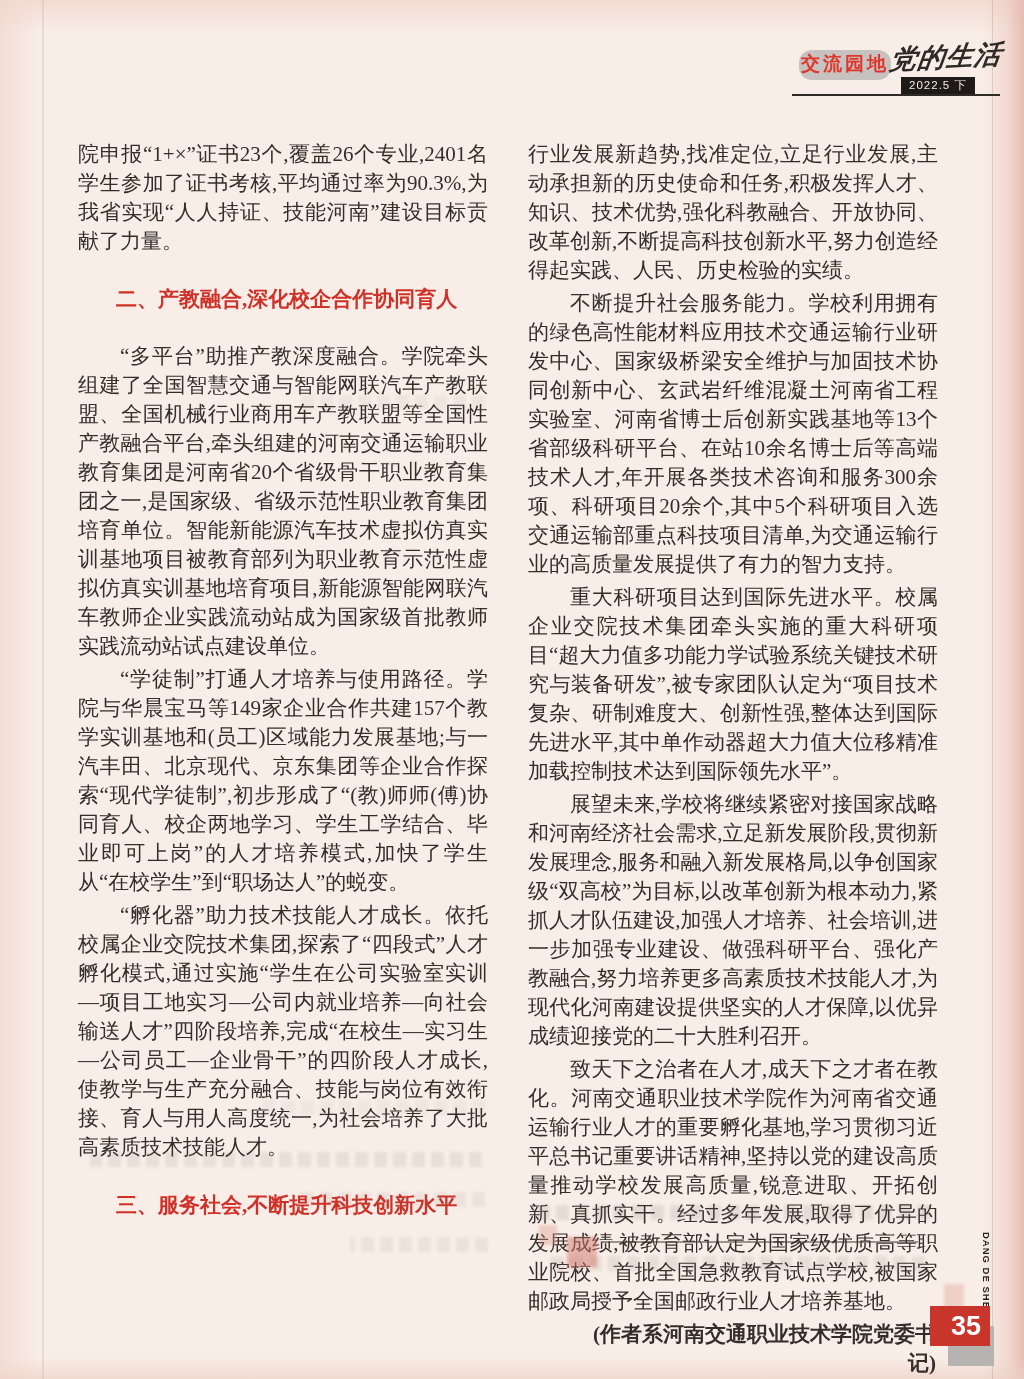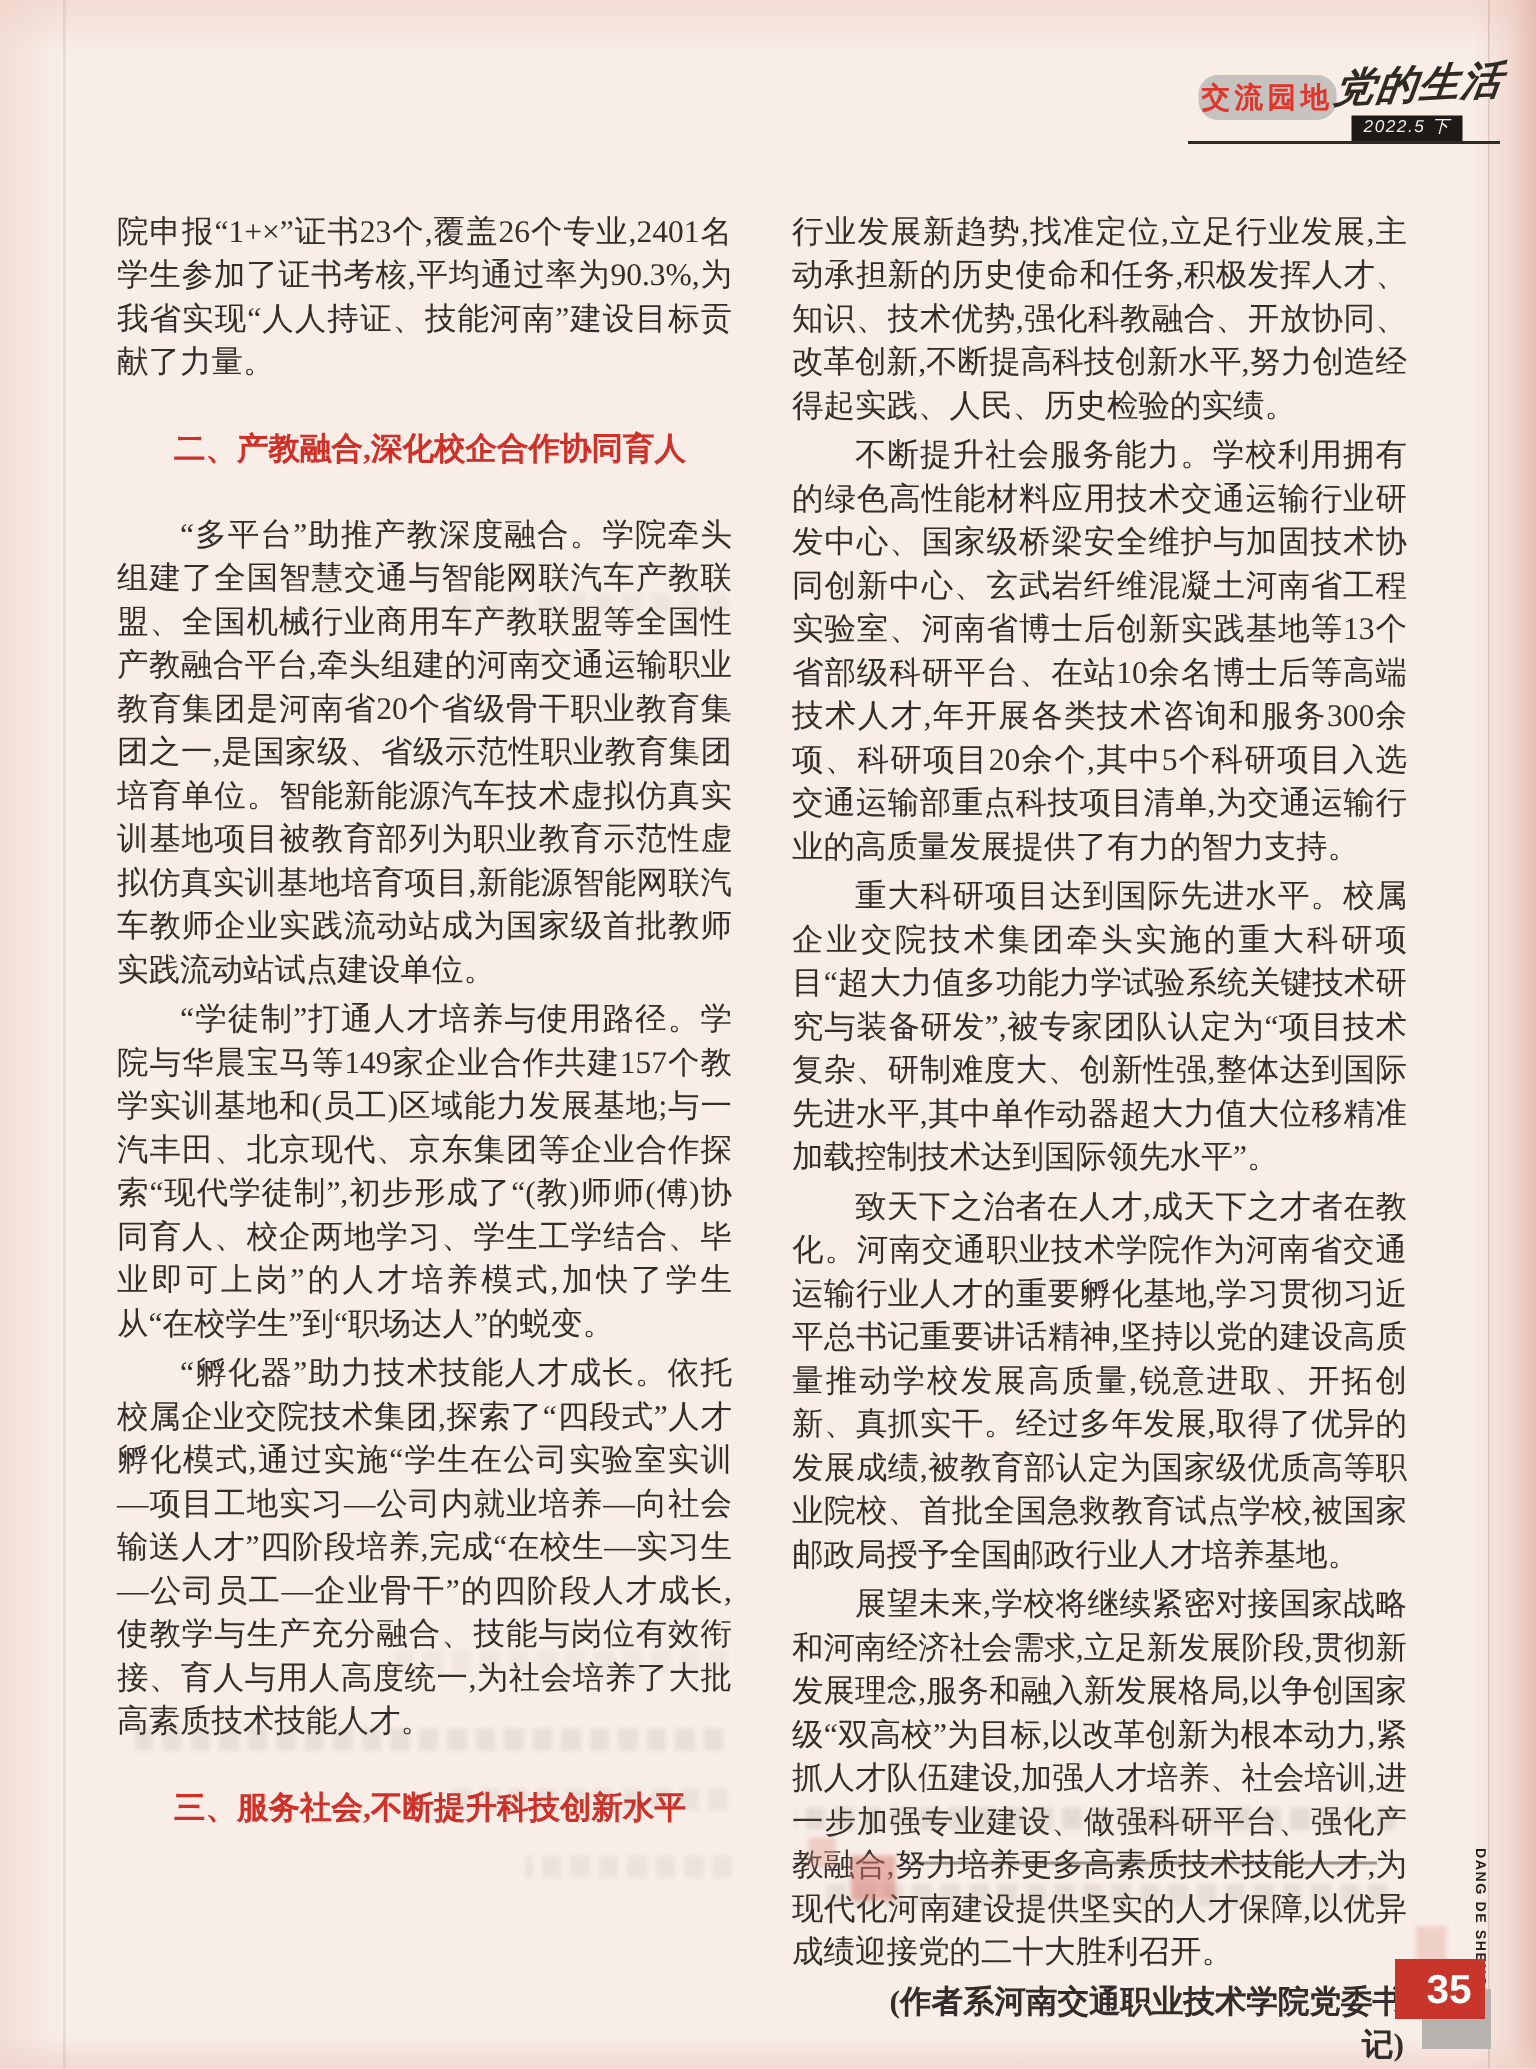--- a/index.html
+++ b/index.html
@@ -23,37 +23,37 @@
     background:linear-gradient(90deg,rgba(240,212,203,.6),rgba(240,212,203,0));}
   .fold-line{position:absolute;left:42px;top:0;width:2px;height:100%;
     background:rgba(170,140,130,.18);}
   .scan-edge-line{position:absolute;left:992px;top:0;width:1px;height:100%;
     background:rgba(150,110,100,.25);}
 
   
   .section-label{
     position:absolute;left:799px;top:50px;width:92px;height:30px;
     background:#c6c2bf;color:#e0352b;
-    font-family:Liberation Sans, sans-serif;
+    font-family:Liberation Mono, monospace;
     font-weight:bold;font-size:19px;line-height:31px;text-align:center;
     letter-spacing:3px;
     border-radius:13px;
   }
   .magazine-logo{
     position:absolute;left:890px;top:36px;width:112px;height:42px;
     font-family:"DejaVu Serif","Liberation Serif",serif;
     font-style:italic;font-weight:bold;font-size:27px;line-height:42px;
     color:#2e2a26;transform:skewX(-10deg) rotate(-3deg);
     letter-spacing:1px;white-space:nowrap;
   }
   .issue-badge{
     position:absolute;left:901px;top:77px;width:74px;height:17px;
     background:#1d1a18;color:#f3ede6;
     font-family:"Liberation Sans","DejaVu Sans",sans-serif;
-    font-size:11.5px;line-height:17px;text-align:center;letter-spacing:1px;font-style:italic;
+    font-size:11.5px;line-height:17px;text-align:center;letter-spacing:1px;
   }
   .header-rule{
     position:absolute;left:792px;top:94px;width:208px;height:2px;background:#2e2a26;
   }
 
   
   .col{
     position:absolute;top:136px;width:418px;
     font-size:21px;line-height:29px;color:#332e2b;
     text-align:justify;
@@ -124,22 +124,22 @@
     <p>“学徒制”打通人才培养与使用路径。学院与华晨宝马等149家企业合作共建157个教学实训基地和(员工)区域能力发展基地;与一汽丰田、北京现代、京东集团等企业合作探索“现代学徒制”,初步形成了“(教)师师(傅)协同育人、校企两地学习、学生工学结合、毕业即可上岗”的人才培养模式,加快了学生从“在校学生”到“职场达人”的蜕变。</p>
     <p>“孵化器”助力技术技能人才成长。依托校属企业交院技术集团,探索了“四段式”人才孵化模式,通过实施“学生在公司实验室实训—项目工地实习—公司内就业培养—向社会输送人才”四阶段培养,完成“在校生—实习生—公司员工—企业骨干”的四阶段人才成长,使教学与生产充分融合、技能与岗位有效衔接、育人与用人高度统一,为社会培养了大批高素质技术技能人才。</p>
     <h3 class="sec-heading">三、服务社会,不断提升科技创新水平</h3>
 
   </div>
 
   <div class="col col-right">
     <p class="no-indent">行业发展新趋势,找准定位,立足行业发展,主动承担新的历史使命和任务,积极发挥人才、知识、技术优势,强化科教融合、开放协同、改革创新,不断提高科技创新水平,努力创造经得起实践、人民、历史检验的实绩。</p>
     <p>不断提升社会服务能力。学校利用拥有的绿色高性能材料应用技术交通运输行业研发中心、国家级桥梁安全维护与加固技术协同创新中心、玄武岩纤维混凝土河南省工程实验室、河南省博士后创新实践基地等13个省部级科研平台、在站10余名博士后等高端技术人才,年开展各类技术咨询和服务300余项、科研项目20余个,其中5个科研项目入选交通运输部重点科技项目清单,为交通运输行业的高质量发展提供了有力的智力支持。</p>
     <p>重大科研项目达到国际先进水平。校属企业交院技术集团牵头实施的重大科研项目“超大力值多功能力学试验系统关键技术研究与装备研发”,被专家团队认定为“项目技术复杂、研制难度大、创新性强,整体达到国际先进水平,其中单作动器超大力值大位移精准加载控制技术达到国际领先水平”。</p>
+    <p>展望未来,学校将继续紧密对接国家战略和河南经济社会需求,立足新发展阶段,贯彻新发展理念,服务和融入新发展格局,以争创国家级“双高校”为目标,以改革创新为根本动力,紧抓人才队伍建设,加强人才培养、社会培训,进一步加强专业建设、做强科研平台、强化产教融合,努力培养更多高素质技术技能人才,为现代化河南建设提供坚实的人才保障,以优异成绩迎接党的二十大胜利召开。</p>
     <p>致天下之治者在人才,成天下之才者在教化。河南交通职业技术学院作为河南省交通运输行业人才的重要孵化基地,学习贯彻习近平总书记重要讲话精神,坚持以党的建设高质量推动学校发展高质量,锐意进取、开拓创新、真抓实干。经过多年发展,取得了优异的发展成绩,被教育部认定为国家级优质高等职业院校、首批全国急救教育试点学校,被国家邮政局授予全国邮政行业人才培养基地。</p>
-    <p>展望未来,学校将继续紧密对接国家战略和河南经济社会需求,立足新发展阶段,贯彻新发展理念,服务和融入新发展格局,以争创国家级“双高校”为目标,以改革创新为根本动力,紧抓人才队伍建设,加强人才培养、社会培训,进一步加强专业建设、做强科研平台、强化产教融合,努力培养更多高素质技术技能人才,为现代化河南建设提供坚实的人才保障,以优异成绩迎接党的二十大胜利召开。</p>
     <p class="byline">(作者系河南交通职业技术学院党委书记)</p>
   </div>
 
   <div class="bleed-streak" style="left:90px;top:1152px;width:392px;opacity:.10;"></div>
   <div class="bleed-streak" style="left:300px;top:1192px;width:185px;opacity:.08;"></div>
   <div class="bleed-streak" style="left:350px;top:1237px;width:138px;opacity:.08;"></div>
   <div class="bleed-streak" style="left:530px;top:1205px;width:400px;opacity:.13;"></div>
   <div class="bleed-streak" style="left:545px;top:1256px;width:380px;opacity:.11;"></div>
   <div class="bleed-streak" style="left:300px;top:395px;width:185px;opacity:.06;"></div>
   <div class="bleed-streak" style="left:260px;top:1100px;width:225px;opacity:.05;"></div>

